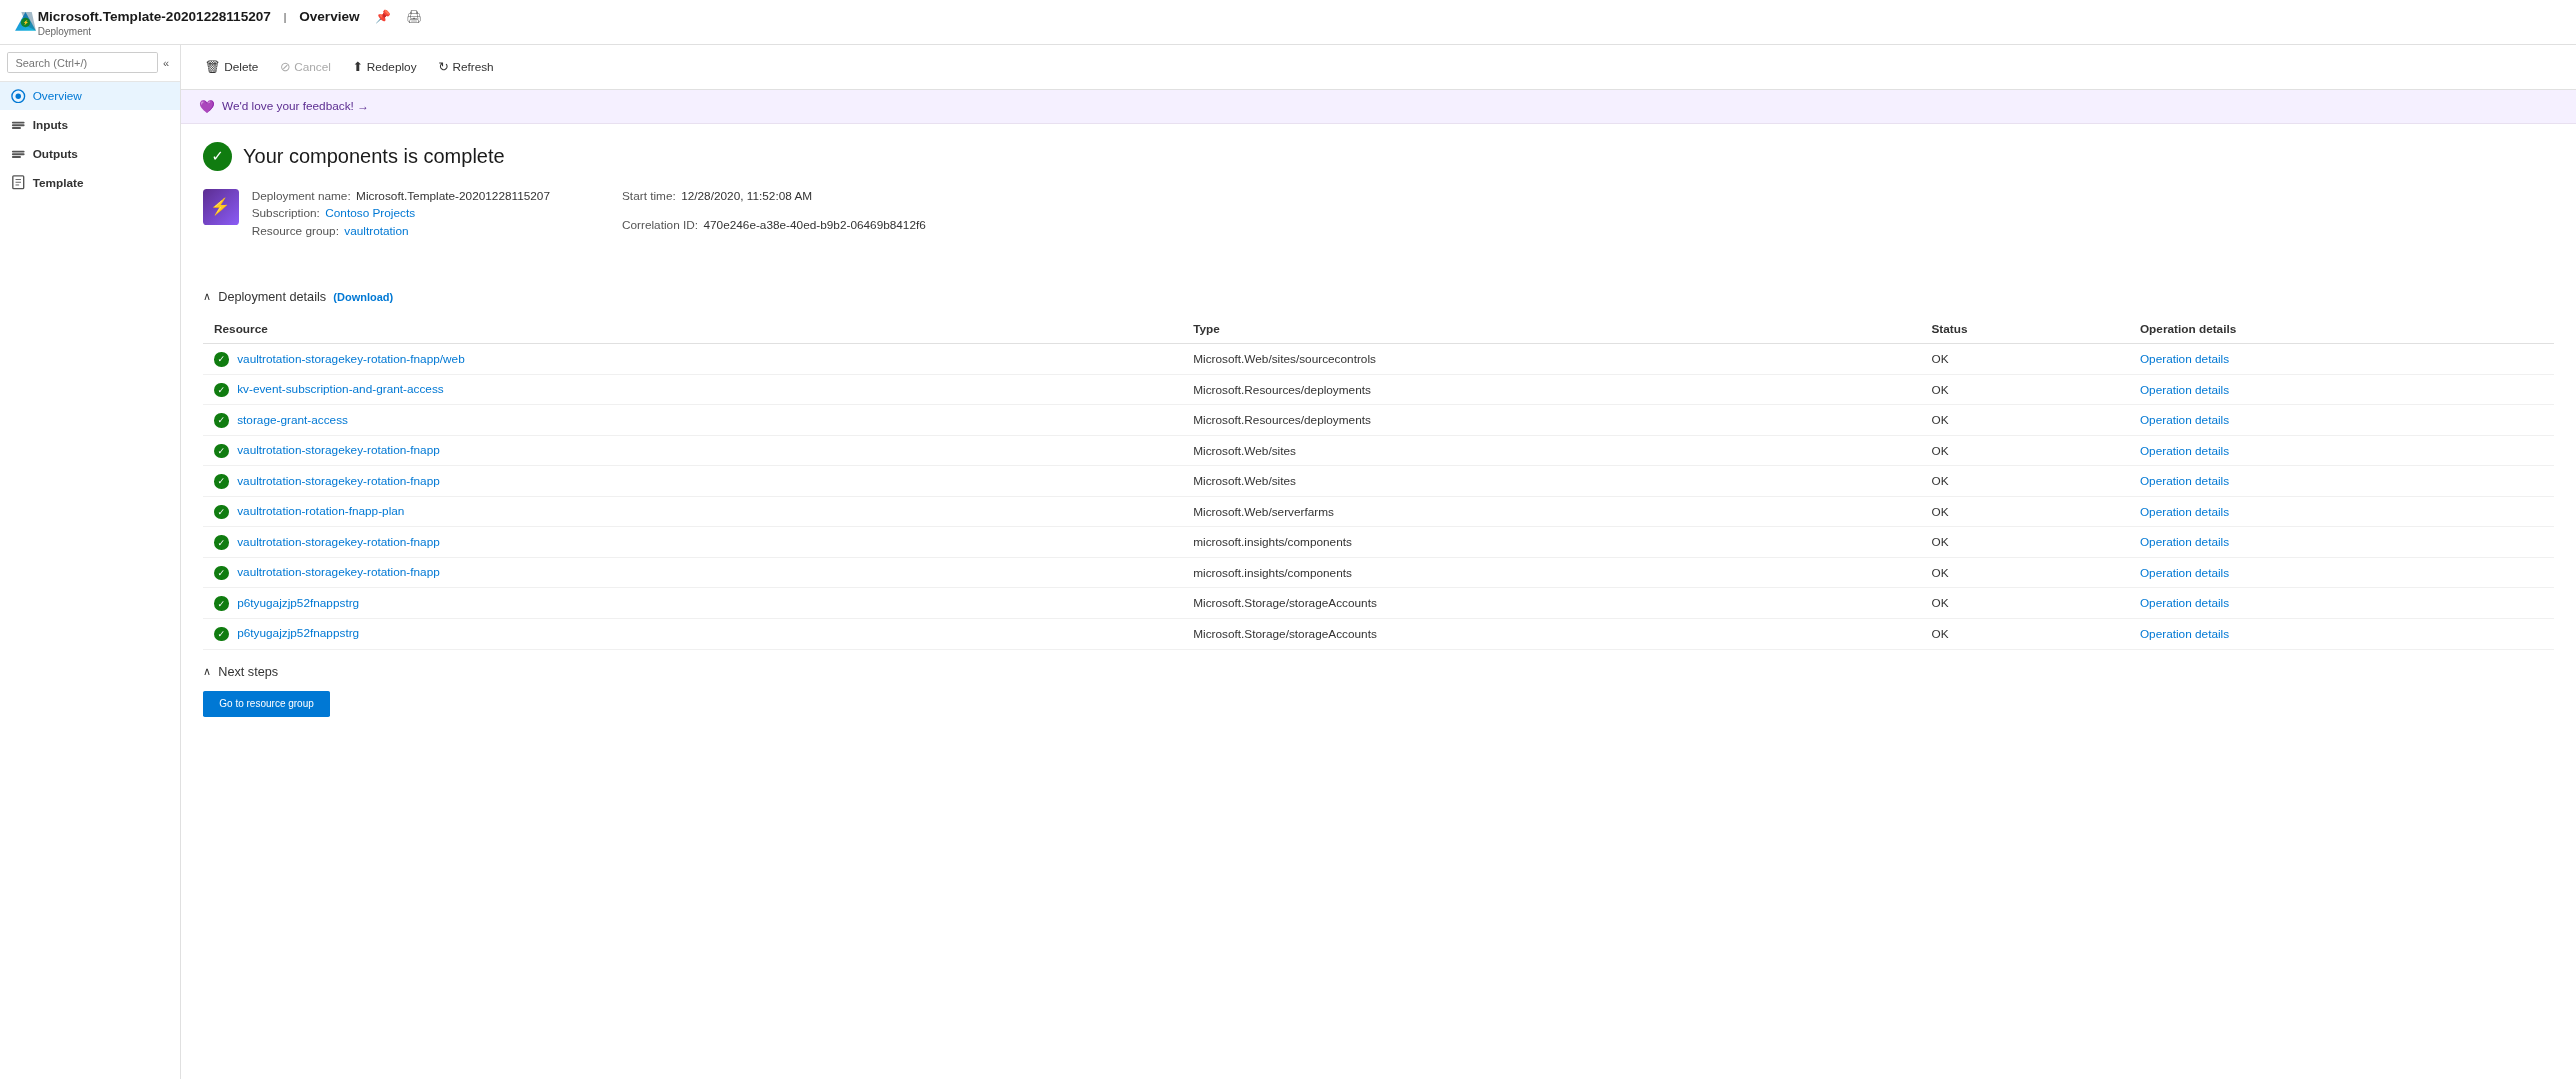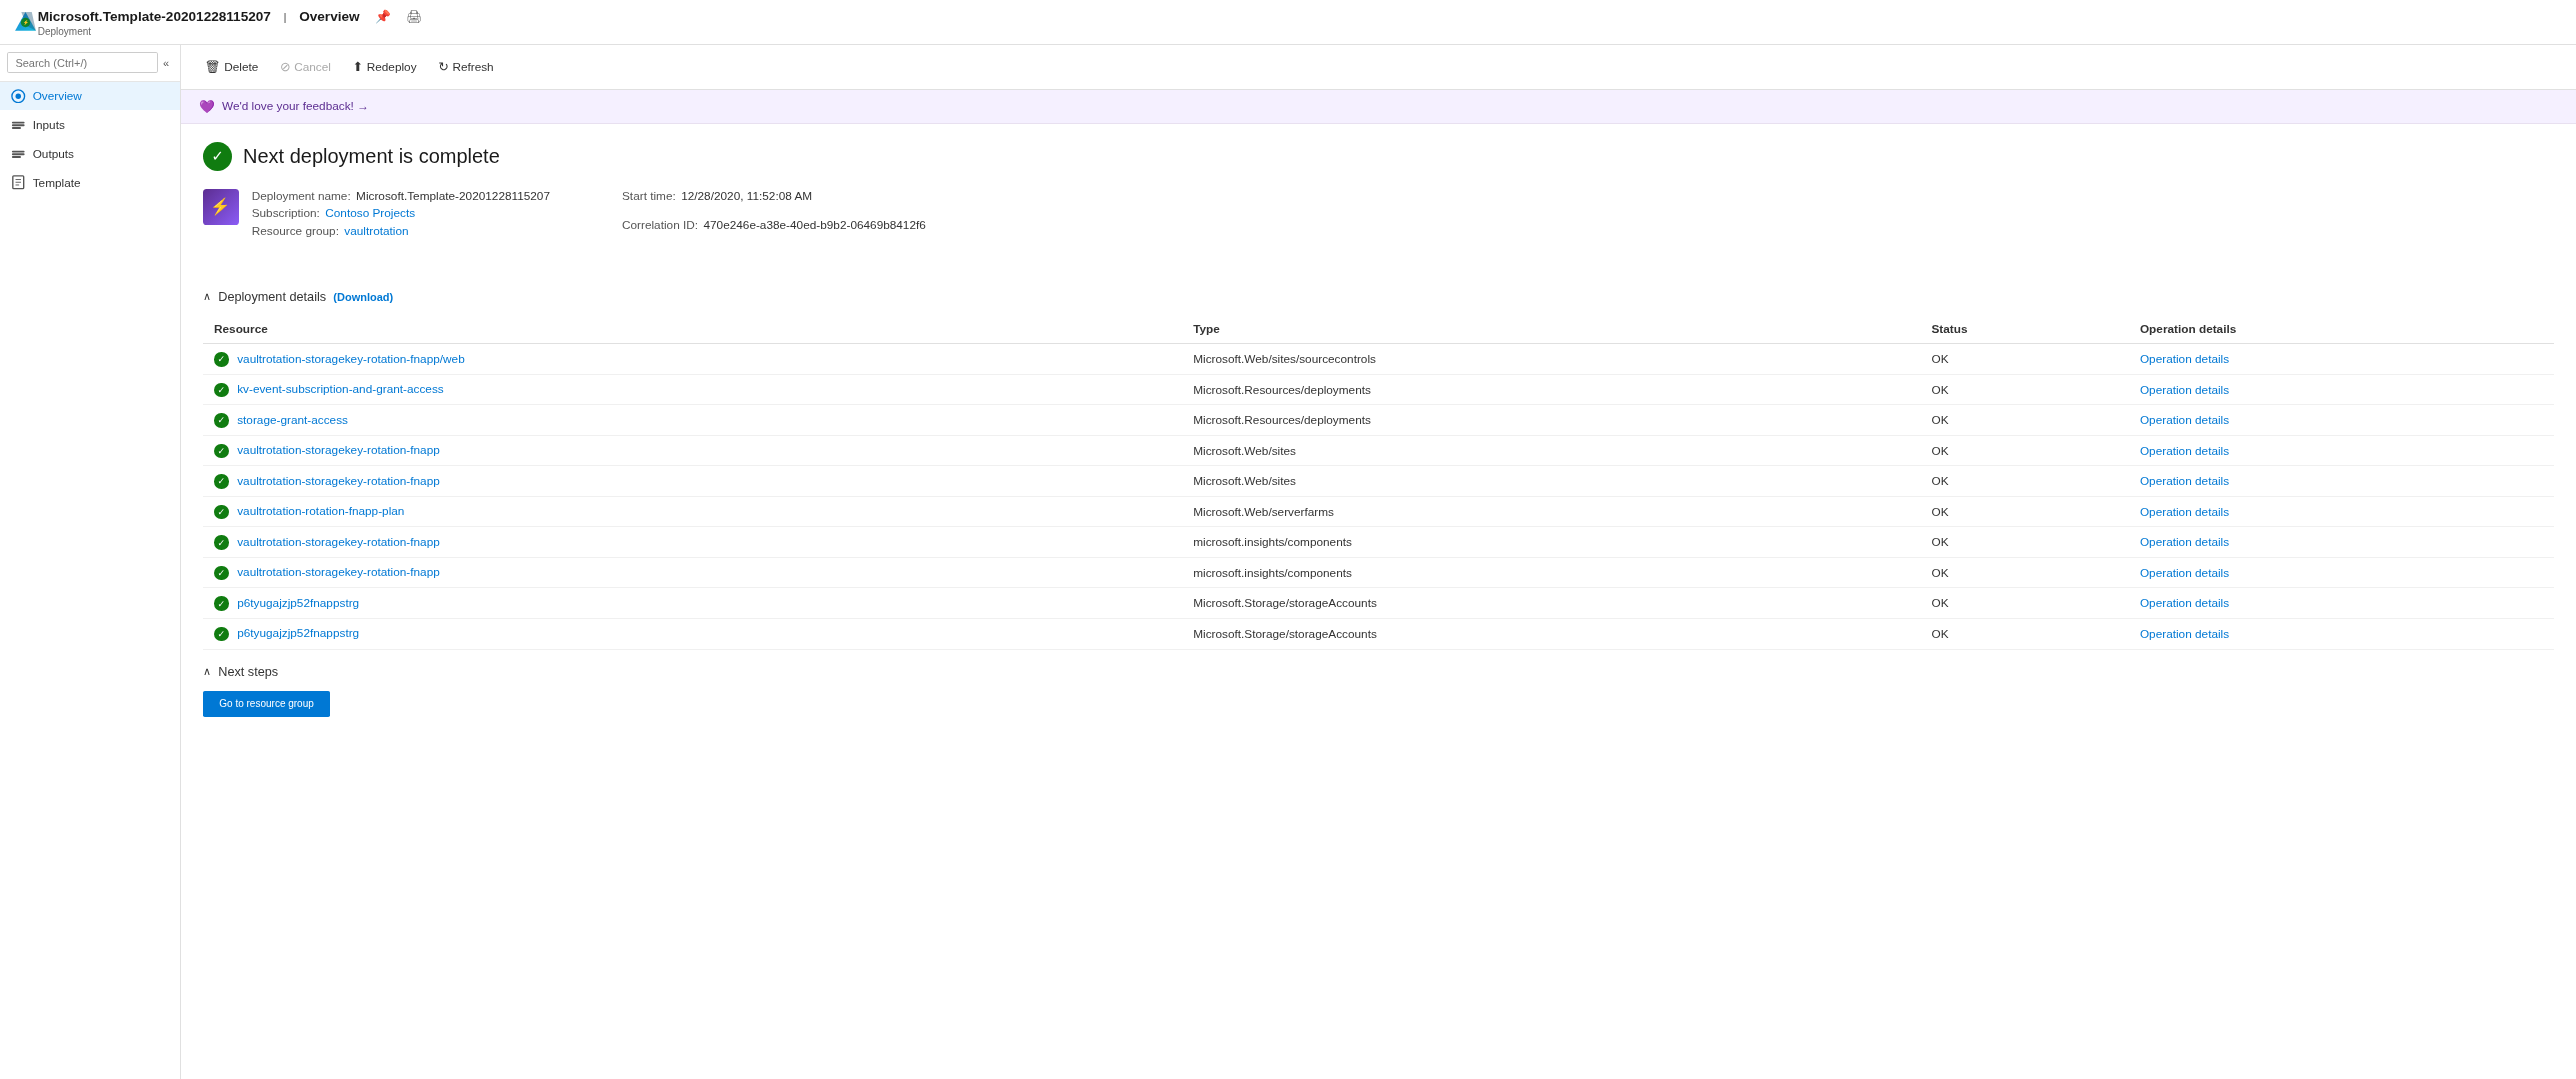--- a/index.html
+++ b/index.html
@@ -16,21 +16,21 @@
 
     
     .main-layout { display: flex; flex: 1; overflow: hidden; }
 
     
     .sidebar { width: 181px; border-right: 0.9px solid #e0e0e0; background: #fff; display: flex; flex-direction: column; overflow-y: auto; }
     .sidebar-search { padding: 7.2px; border-bottom: 0.9px solid #e5e5e5; }
     .sidebar-search input { width: 100%; border: 0.9px solid #ccc; padding: 3.6px 7.2px; font-size: 11px; color: #333; outline: none; border-radius: 1.8px; }
     .sidebar-collapse { background: none; border: none; cursor: pointer; font-size: 11px; color: #555; padding: 3.6px; margin-left: 1.8px; }
     .sidebar-search-row { display: flex; align-items: center; }
-    .sidebar-item { display: flex; align-items: center; padding: 7.2px 11px; cursor: pointer; font-size: 11.8px; color: #333; gap: 7.2px; }
+    .sidebar-item { display: flex; align-items: center; padding: 7.2px 11px; cursor: pointer; font-size: 11.8px; color: #333; gap: 7.2px; font-weight: bold; }
     .sidebar-item.active { background: #e8f4fe; color: #0078d4; font-weight: 500; }
     .sidebar-item-icon { width: 14.5px; height: 14.5px; display: inline-flex; align-items: center; justify-content: center; }
 
     
     .content { flex: 1; overflow-y: auto; padding: 0; }
 
     
     .toolbar { display: flex; align-items: center; padding: 9px 14.5px; border-bottom: 0.9px solid #e0e0e0; gap: 3.6px; }
     .toolbar-btn { display: flex; align-items: center; gap: 3.6px; background: none; border: none; cursor: pointer; font-size: 11.8px; color: #333; padding: 5.4px 9px; border-radius: 1.8px; }
     .toolbar-btn.disabled { color: #aaa; cursor: default; }
@@ -182,21 +182,21 @@
 
     <div class="feedback-bar">
       <span class="feedback-bar-icon">💜</span>
       <span>We'd love your feedback! →</span>
     </div>
 
     <div class="main-content">
 
       <div class="deploy-header">
         <div class="deploy-check">✓</div>
-        <span class="deploy-title">Next deployment is complete</span>
+        <span class="deploy-title">Your components is complete</span>
       </div>
 
       <div style="display:flex; align-items:flex-start; padding-left: 0; margin-bottom: 22px;">
         <div style="width:36px; height:36px; background: linear-gradient(135deg, #5c2d91, #8b5cf6); border-radius:3.6px; display:flex; align-items:center; justify-content:center; color:white; font-size:16.3px; margin-right: 12.7px; flex-shrink:0;">⚡</div>
         <div class="deploy-info" style="padding-left:0; gap: 72px;">
           <div class="deploy-info-left">
             <div class="deploy-info-row">
               <span class="deploy-info-label">Deployment name:</span>
               <span class="deploy-info-value">Microsoft.Template-20201228115207</span>
             </div>

